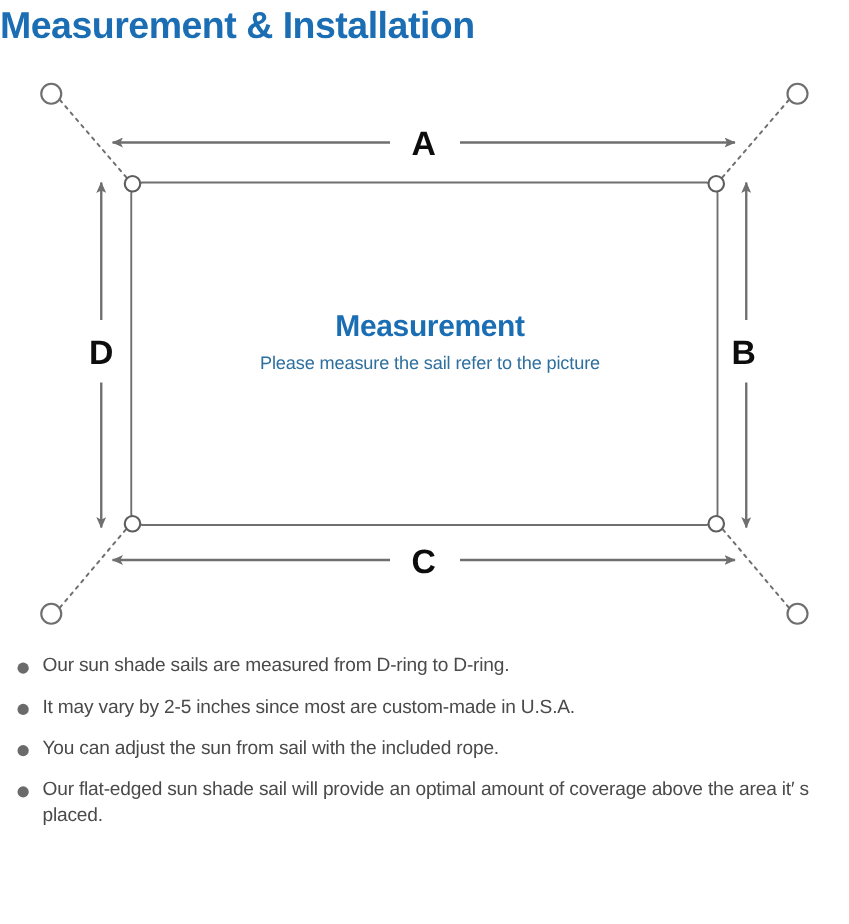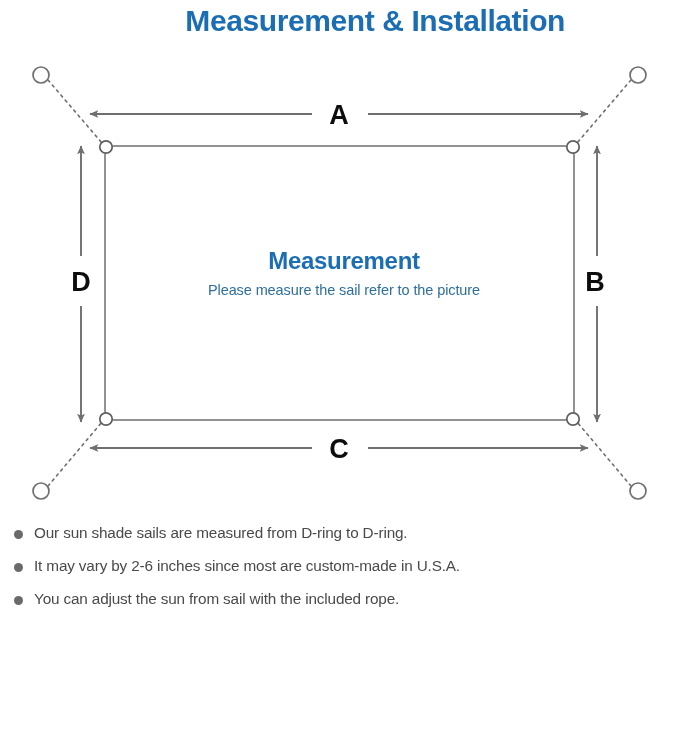--- a/index.html
+++ b/index.html
@@ -16,21 +16,21 @@
     overflow: hidden;
   }
 
   #page-title {
     position: absolute;
     left: 0;
     top: 0;
     width: 565px;
     height: 42px;
     line-height: 42px;
-    text-align: right;
+    text-align: left;
     font-size: 30px;
     font-weight: bold;
     letter-spacing: -0.4px;
     color: #1b6eb3;
     white-space: nowrap;
   }
 
   #diagram {
     position: absolute;
     left: 0;
@@ -149,19 +149,23 @@
 
 </svg>
 
 <div id="notes">
   <div class="note-row">
     <span class="note-bullet"></span>
     <span class="note-text">Our sun shade sails are measured from D-ring to D-ring.</span>
   </div>
   <div class="note-row">
     <span class="note-bullet"></span>
-    <span class="note-text">It may vary by 2-6 inches since most are custom-made in U.S.A.</span>
+    <span class="note-text">It may vary by 2-5 inches since most are custom-made in U.S.A.</span>
   </div>
   <div class="note-row">
     <span class="note-bullet"></span>
     <span class="note-text">You can adjust the sun from sail with the included rope.</span>
   </div>
+  <div class="note-row">
+    <span class="note-bullet"></span>
+    <span class="note-text">Our flat-edged sun shade sail will provide an optimal amount of coverage above the area it′ s placed.</span>
+  </div>
 </div>
 
 </body></html>

